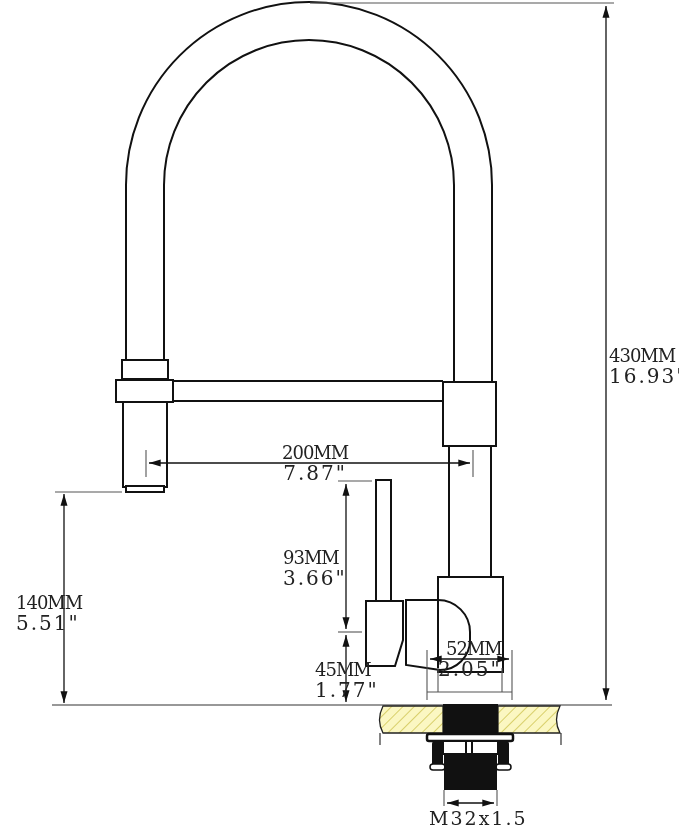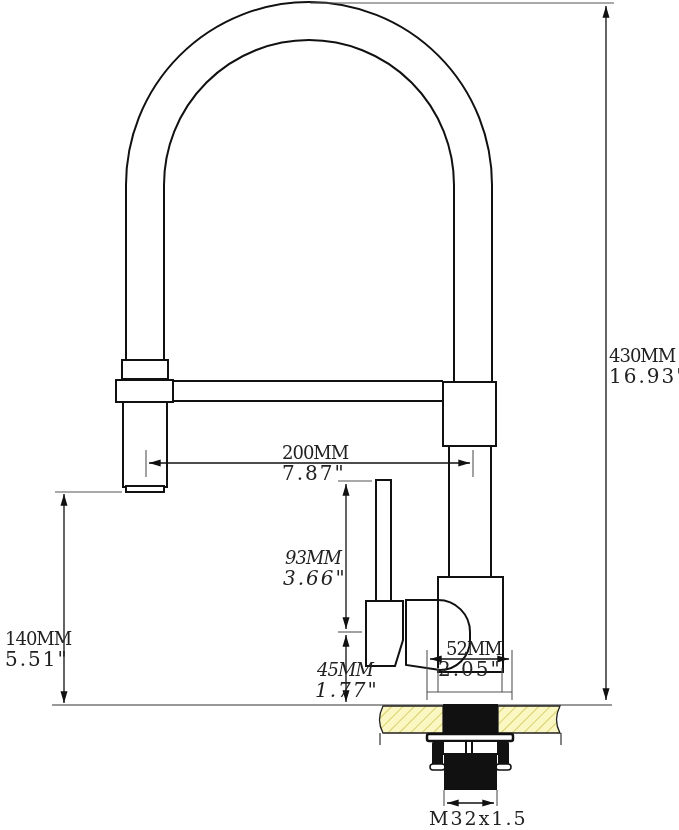--- a/index.html
+++ b/index.html
@@ -14,21 +14,21 @@
       position: absolute;
       font-family: "DejaVu Serif", "Liberation Serif", serif;
       color: #222;
       font-size: 19px;
       line-height: 20px;
       white-space: nowrap;
       letter-spacing: 0px;
     }
     .lbl .mm { display: block; font-size: 18px; letter-spacing: -1px; }
     .lbl .in { display: block; font-size: 20px; letter-spacing: 2px; }
-    .right { text-align: center; font-style: italic; }
+    .right { text-align: left; }
   </style>
 </head>
 <body>
 
 <svg id="drawing" viewBox="0 0 679 830" xmlns="http://www.w3.org/2000/svg">
   <defs>
     <pattern id="hatch" patternUnits="userSpaceOnUse" width="8" height="8" patternTransform="rotate(45)">
       <rect width="8" height="8" fill="#fbf7c2"></rect>
       <line x1="0" y1="0" x2="0" y2="8" stroke="#d8cf6a" stroke-width="2"></line>
     </pattern>
@@ -127,26 +127,26 @@
     <line class="ext" x1="497" y1="790" x2="497" y2="806"></line>
     <line class="dim" x1="447" y1="803" x2="494" y2="803" marker-end="url(#arr)" marker-start="url(#arr)"></line>
   </g>
 </svg>
 
 <div class="lbl" style="left:609px; top:346px;">
   <span class="mm">430MM</span>
   <span class="in">16.93"</span>
 </div>
 
-<div class="lbl" style="left:282px; top:443px; ">
+<div class="lbl" style="left:282px; top:443px; text-align:center;">
   <span class="mm">200MM</span>
   <span class="in">7.87"</span>
 </div>
 
-<div class="lbl" style="left:5px; top:593px;margin-top:36px;">
+<div class="lbl" style="left:16px; top:593px;">
   <span class="mm">140MM</span>
   <span class="in">5.51"</span>
 </div>
 
 <div class="lbl right" style="left:283px; width:60px; top:548px;">
   <span class="mm">93MM</span>
   <span class="in">3.66"</span>
 </div>
 
 <div class="lbl right" style="left:283px; width:60px; top:660px;margin-left:32px;">

